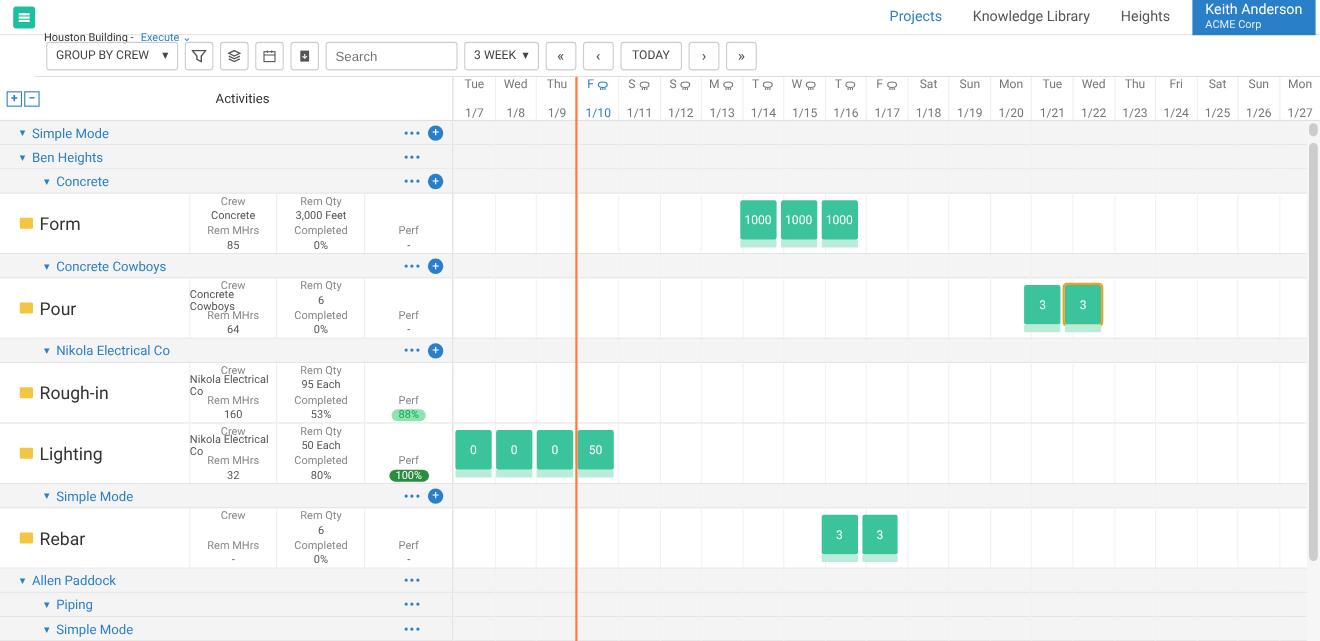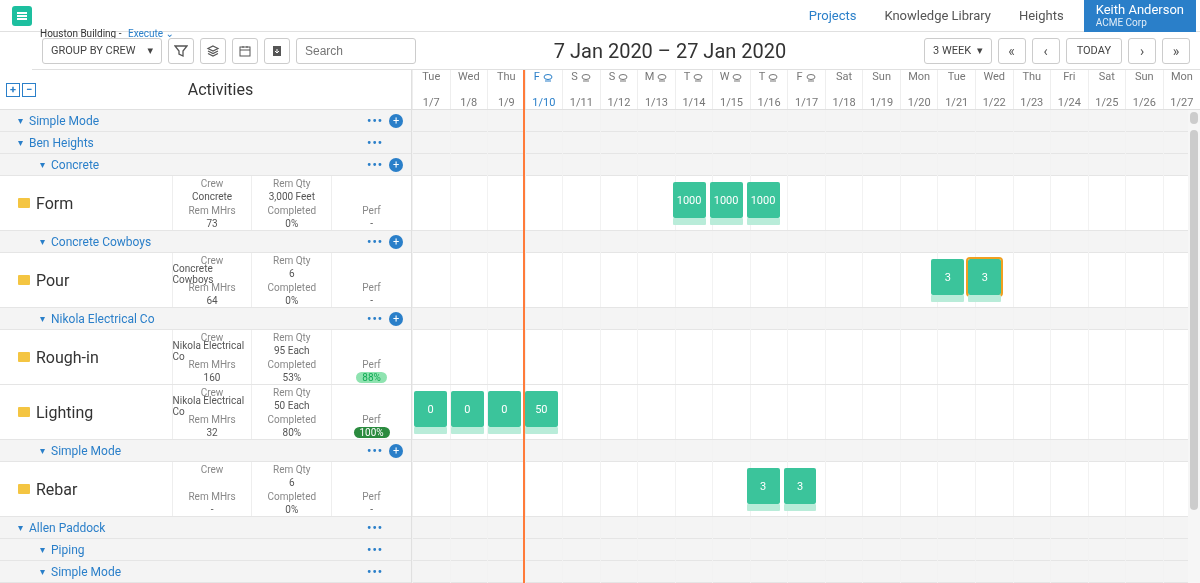--- a/index.html
+++ b/index.html
@@ -23,21 +23,21 @@
 .navbtn { width:28px; height:26px; border:1px solid #ccc; border-radius:3px; display:flex; align-items:center; justify-content:center; color:#555; cursor:pointer; font-size:14px; }
 .todaybtn { height:26px; border:1px solid #ccc; border-radius:3px; padding:0 10px; font-size:11px; color:#444; display:flex; align-items:center; cursor:pointer; }
 
 .grid { display:flex; height:calc(583px - 32px - 38px); position:relative; }
 .left { width:412px; border-right:1px solid #e0e0e0; display:flex; flex-direction:column; }
 .right { flex:1; overflow:hidden; position:relative; }
 
 .lefthead { height:40px; border-bottom:1px solid #e0e0e0; display:flex; align-items:center; padding:0 6px; }
 .expcol { display:flex; gap:2px; }
 .sq { width:14px; height:14px; border:1px solid #2a7fc9; color:#2a7fc9; display:flex; align-items:center; justify-content:center; font-size:11px; font-weight:bold; cursor:pointer; }
-.acthead { flex:1; text-align:center; font-size:16px; color:#333; }
+.acthead { flex:1; text-align:center; font-size:12px; color:#333; }
 
 .dayhead { height:40px; display:flex; border-bottom:1px solid #e0e0e0; }
 .daycol { flex:1; min-width:0; border-left:1px solid #eee; display:flex; flex-direction:column; align-items:center; justify-content:space-between; font-size:11px; color:#777; }
 .daycol.today { color:#2a7fc9; }
 .daycol .dw { line-height:1.2; display:flex; align-items:center; gap:2px; }
 .daycol .dt { line-height:1.2; }
 
 .bodyrows { overflow-y:auto; flex:1; }
 .rightbody { position:relative; }
 .rowgrid { display:flex; height:100%; position:absolute; inset:0; }
@@ -118,21 +118,20 @@
         <line x1="9" y1="2" x2="9" y2="4" stroke="#555"></line>
       </svg>
     </div>
   <div class="ico">
       <svg width="14" height="14" viewBox="0 0 14 14">
         <rect x="3" y="2" width="8" height="10" fill="#555"></rect>
         <path d="M7 5v4M5 7l2 2 2-2" stroke="#fff" fill="none"></path>
       </svg>
     </div>
   <input class="search" placeholder="Search" style="">
-  <div class="daterange">7 Jan 2020 – 27 Jan 2020</div>
   <div class="dd">
       <span>3 WEEK</span> 
       <span>▾</span>
     </div>
   <div class="navbtn">«</div>
   <div class="navbtn">‹</div>
   <div class="todaybtn">TODAY</div>
   <div class="navbtn">›</div>
   <div class="navbtn">»</div>
 </div>
@@ -167,21 +166,21 @@
         <div class="actrow">
           <div class="actname">
             <span class="folder"></span>
             <span>Form</span>
           </div>
           <div class="metastack">
             <div class="mc">
               <div class="lbl">Crew</div>
               <div class="val">Concrete</div>
               <div class="lbl">Rem MHrs</div>
-              <div class="val">73</div>
+              <div class="val">85</div>
             </div>
             <div class="mc">
               <div class="lbl">Rem Qty</div>
               <div class="val">3,000 Feet</div>
               <div class="lbl">Completed</div>
               <div class="val">0%</div>
             </div>
             <div class="mc">
               <div class="lbl">&nbsp;</div>
               <div class="val">&nbsp;</div>

